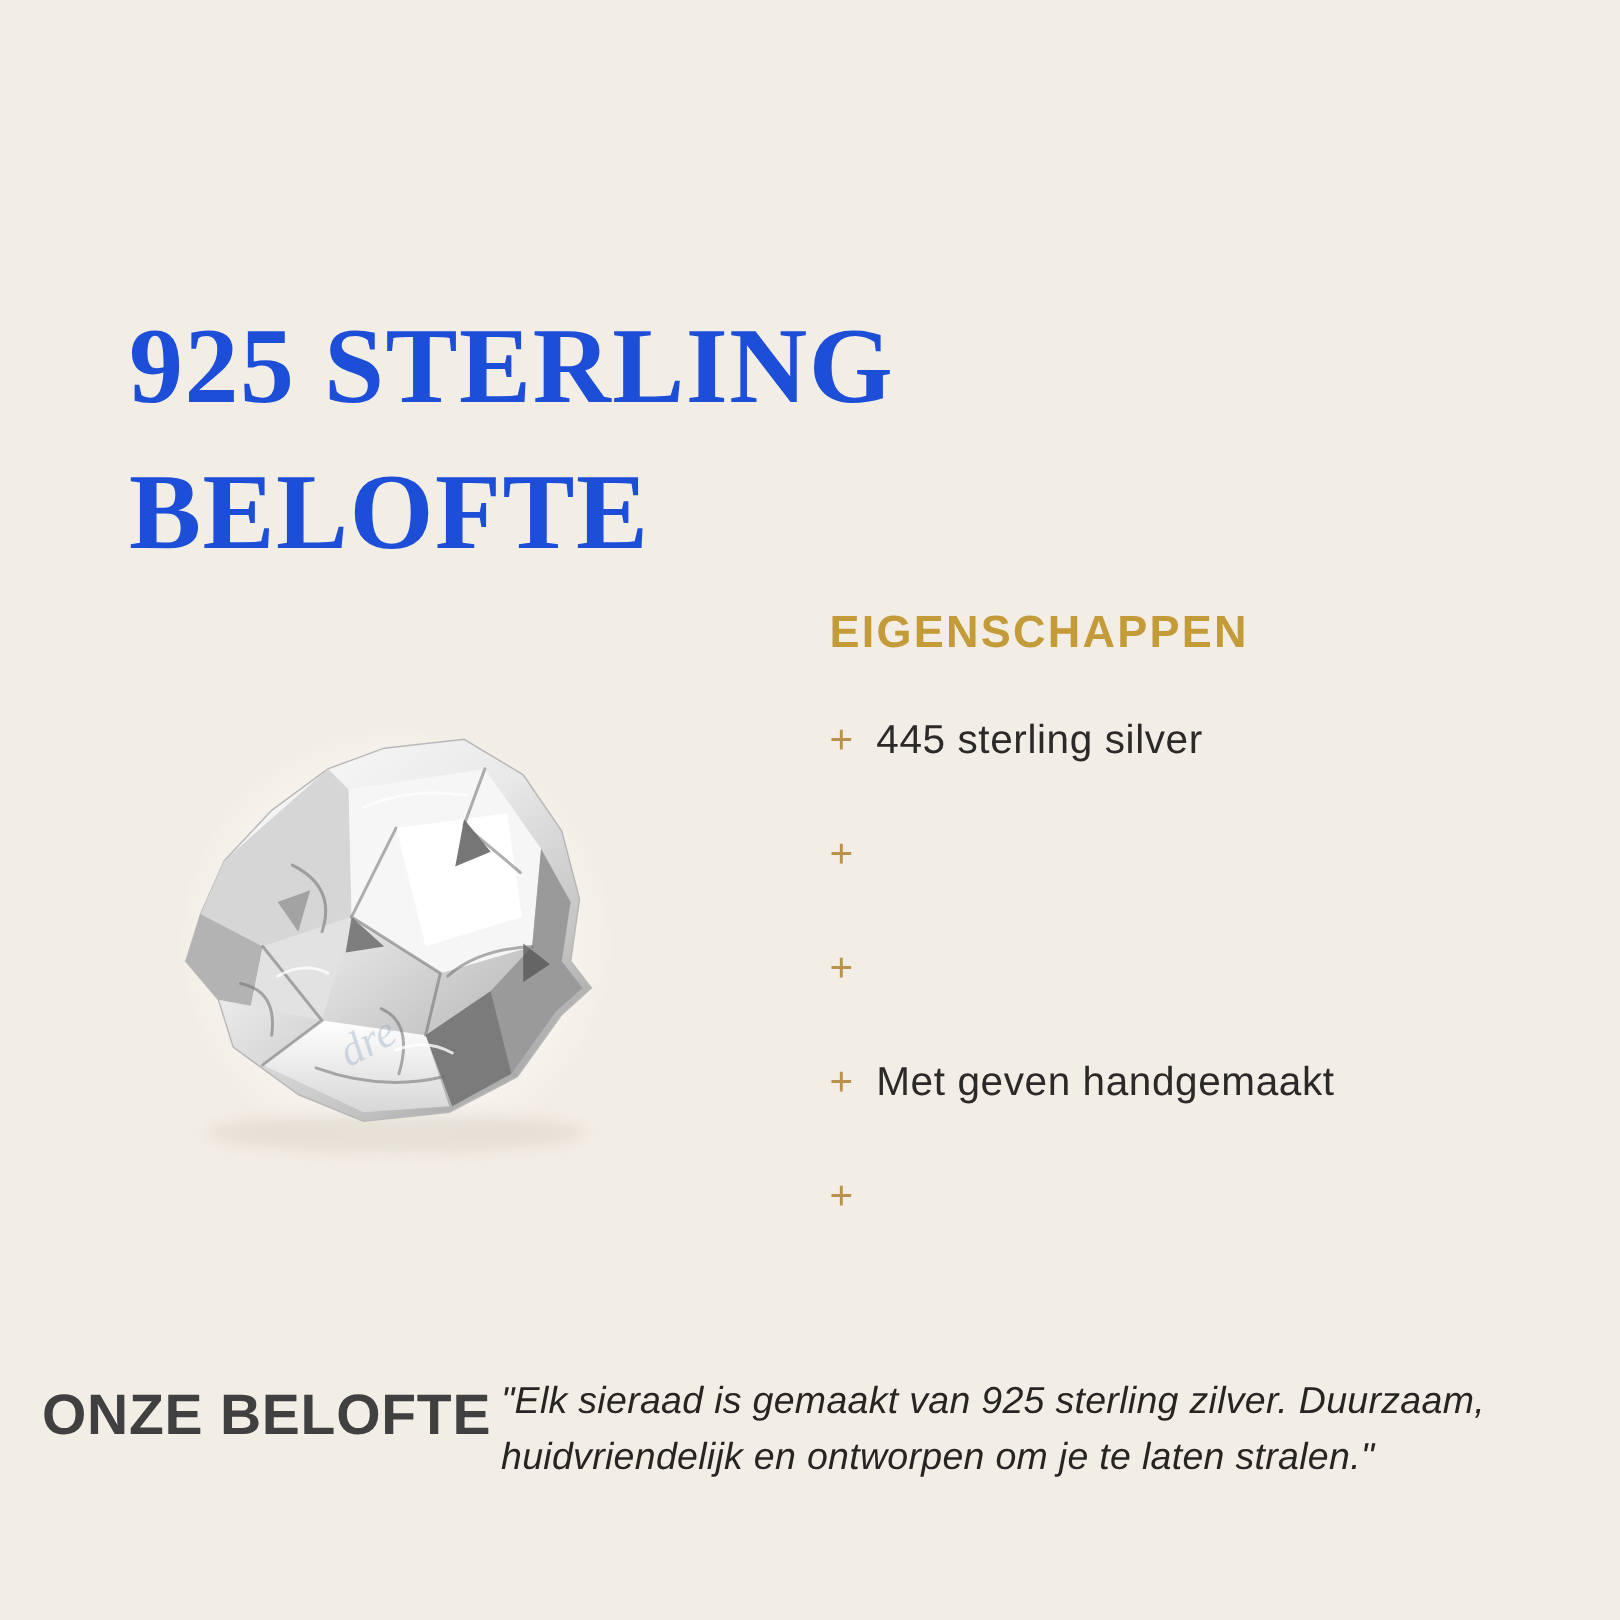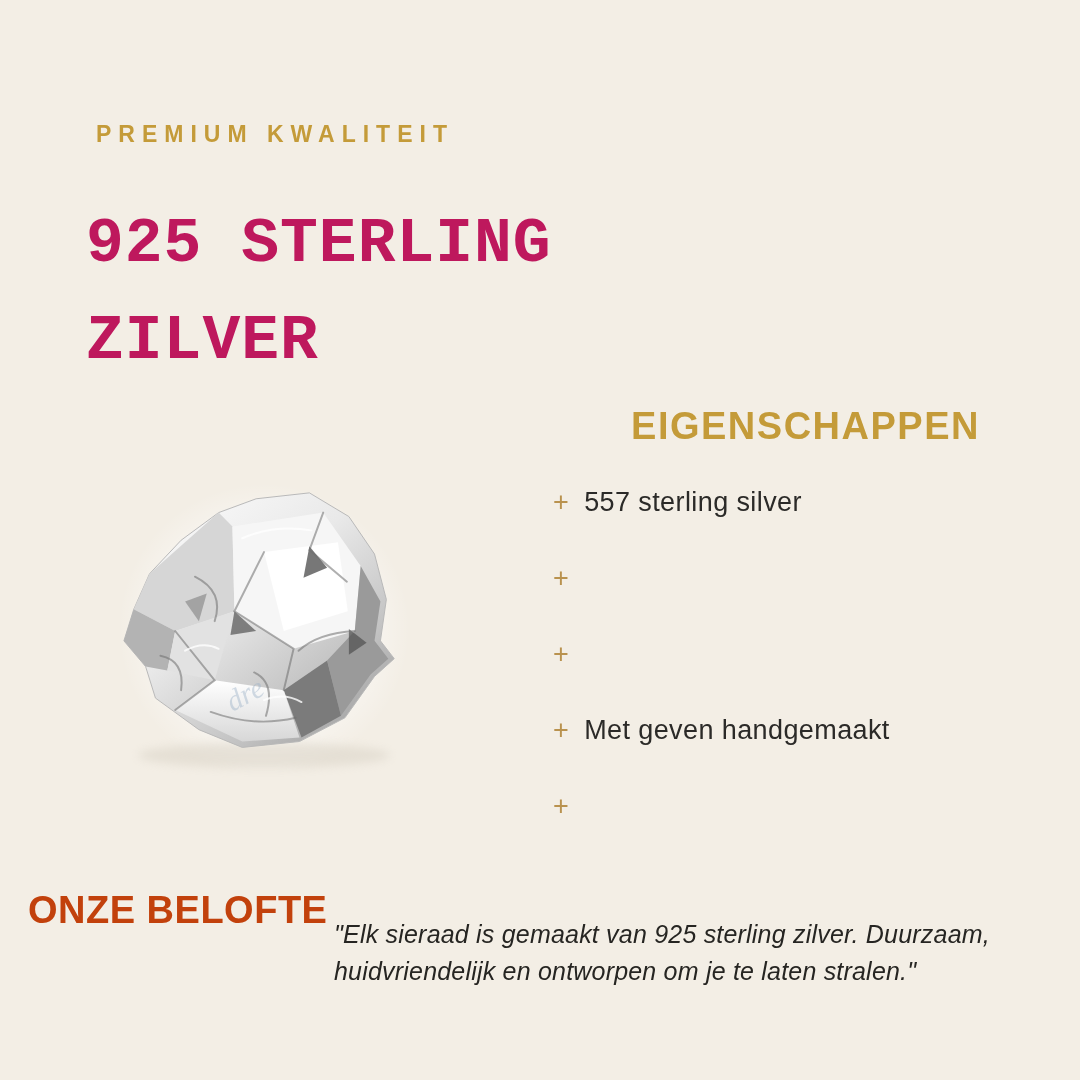--- a/index.html
+++ b/index.html
@@ -23,50 +23,49 @@
     font-weight: 700;
     letter-spacing: 7px;
     color: #c49b39;
   }
 
   
   .title {
     position: absolute;
     left: 86px; top: 196px;
     margin: 0;
-    font-family: Liberation Mono, monospace;
+    font-family: Liberation Serif, serif;
     font-weight: 600;
-    font-size: 63px;
+    font-size: 72px;
     line-height: 97px;
     letter-spacing: 1px;
-    color: #be185d;
+    color: #1d4ed8;
   }
   .title .line { display: block; }
 
   
   .nugget {
     position: absolute;
     left: 116px; top: 480px;
     width: 296px; height: 302px;
   }
   .nugget svg { width: 100%; height: 100%; display: block; }
 
   
   .features {
     position: absolute;
     left: 553px; top: 405px;
     width: 505px;
   }
   .features h2 {
     margin: 0;
-    font-size: 38px;
+    font-size: 30px;
     font-weight: 700;
     letter-spacing: 1.5px;
     color: #c49b39;
-    text-align: center;
   }
   .features ul {
     list-style: none;
     margin: 39px 0 0 0;
     padding: 0;
   }
   .features li {
     display: flex;
     align-items: baseline;
     gap: 15px;
@@ -77,47 +76,46 @@
   }
   .features li .plus {
     color: #b9924e;
     font-weight: 400;
     flex: 0 0 auto;
   }
 
   
   .promise-label {
     position: absolute;
-    left: 28px; top: 889px;
+    left: 28px; top: 923px;
     font-size: 38px;
     font-weight: 700;
     letter-spacing: 0.5px;
-    color: #c2410c;
+    color: #404040;
   }
   .promise-quote {
     position: absolute;
     left: 334px; top: 916px;
     width: 700px;
     font-size: 25px;
     font-style: italic;
     line-height: 37px;
     letter-spacing: 0.2px;
     color: #262522;
   }
 </style>
 </head>
 <body>
 
 <div class="canvas">
 
-  <div class="eyebrow">PREMIUM KWALITEIT</div>
 
   <h1 class="title">
     <span class="line">925 STERLING</span>
-    <span class="line">ZILVER</span>
+    <span class="line">BELOFTE</span>
   </h1>
 
   <div class="nugget">
     <svg viewBox="0 0 300 300" xmlns="http://www.w3.org/2000/svg">
       <defs>
         <radialGradient id="halo" cx="50%" cy="50%" r="50%">
           <stop offset="0%" stop-color="#ffffff" stop-opacity="0.9"></stop>
           <stop offset="70%" stop-color="#ffffff" stop-opacity="0.45"></stop>
           <stop offset="100%" stop-color="#ffffff" stop-opacity="0"></stop>
         </radialGradient>
@@ -175,21 +173,21 @@
       <text x="118" y="232" transform="rotate(-28 118 232)" font-family="Liberation Serif, serif" font-style="italic" font-size="30" fill="#9fb4c9" opacity="0.45">dre</text>
     </svg>
   </div>
 
   <section class="features">
     <h2>EIGENSCHAPPEN</h2>
     <ul>
 
         <li>
           <span class="plus">+</span>
-          <span>557 sterling silver</span>
+          <span>445 sterling silver</span>
         </li>
 
         <li>
           <span class="plus">+</span>
         </li>
 
         <li>
           <span class="plus">+</span>
         </li>
 

